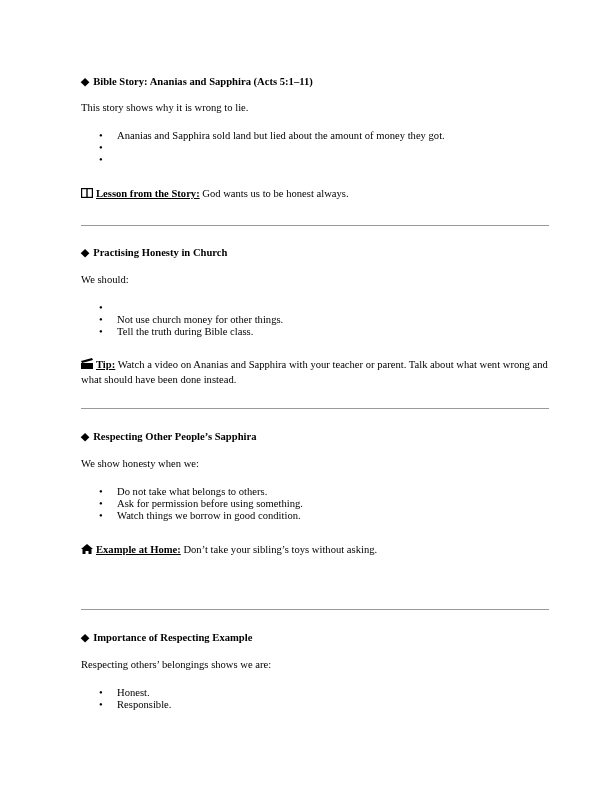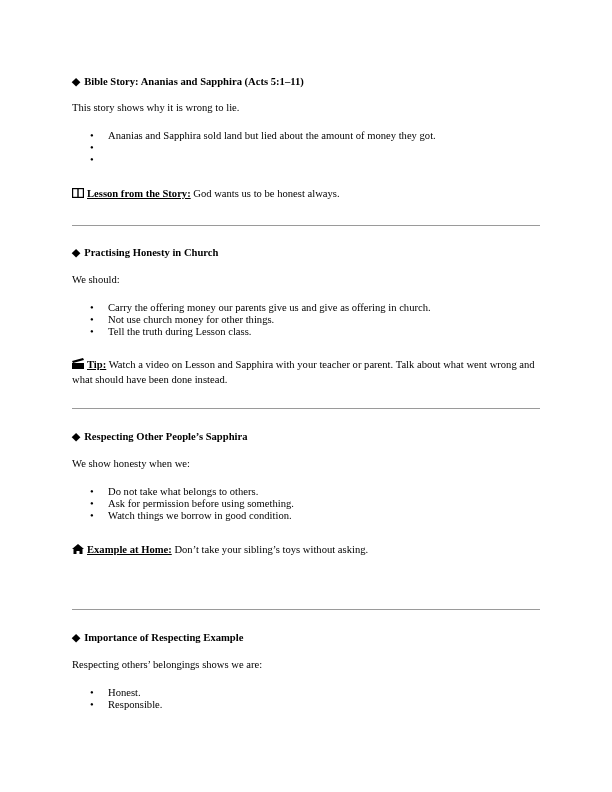--- a/index.html
+++ b/index.html
@@ -1,18 +1,18 @@
 <!DOCTYPE html>
 <html><head>
 <meta charset="utf-8">
 <style>
   html, body { margin:0; padding:0; background:#ffffff; }
   body { width:612px; height:792px; position:relative; overflow:hidden;
          font-family:"Liberation Serif", serif; color:#000; font-size:10.6px; }
-  .page { position:absolute; left:0; top:0; width:540px; height:792px; }
+  .page { position:absolute; left:9px; top:0; width:540px; height:792px; }
   .blk { position:absolute; left:72px; white-space:nowrap; }
   h2.heading { margin:0; font-size:10.6px; font-weight:bold; position:absolute; left:72px; white-space:nowrap; }
   .diamond { display:inline-block; margin-right:4px; }
   ul.bullets { position:absolute; left:72px; margin:0; padding:0; list-style:none; }
   ul.bullets li { position:relative; padding-left:36px; height:12px; line-height:12px; white-space:nowrap; }
   ul.bullets li .dot { position:absolute; left:18px; top:0; }
   hr.rule { position:absolute; left:72px; width:468px; margin:0; border:0; border-top:1px solid #9a9a9a; height:0; }
   .lbl { font-weight:bold;text-decoration:underline; }
   .icon { display:inline-block; vertical-align:-1px; margin-right:3px; }
   .para { position:absolute; left:72px; width:470px; line-height:14px; }
@@ -36,31 +36,31 @@
           <line x1="6" y1="0.5" x2="6" y2="9.5" stroke="#000" stroke-width="1.4"></line>
         </svg>
     </span><span class="lbl">Lesson from the Story:</span><span> God wants us to be honest always.</span>
   </div>
 
   <hr class="rule" style="top:225px">
 
   <h2 class="heading" style="top:246px"><span class="diamond">◆</span><span>Practising Honesty in Church</span></h2>
   <div class="blk" style="top:274px">We should:</div>
   <ul class="bullets" style="top:302px">
-    <li><span class="dot">•</span><span>Carry the offering money our parents give us and give as offering in church.</span></li>
+    <li><span class="dot">•</span></li>
     <li><span class="dot">•</span><span>Not use church money for other things.</span></li>
-    <li><span class="dot">•</span><span>Tell the truth during Lesson class.</span></li>
+    <li><span class="dot">•</span><span>Tell the truth during Bible class.</span></li>
   </ul>
   <div class="para" style="top:358px; white-space:normal;">
     <span class="icon">
       <svg width="12" height="11" viewBox="0 0 12 11">
           <polygon points="0,3 11,0 12,2 1,5" fill="#000"></polygon>
           <rect x="0" y="5" width="12" height="6" fill="#000"></rect>
         </svg>
-    </span><span class="lbl">Tip:</span><span> Watch a video on Lesson and Sapphira with your teacher or parent. Talk about what went wrong and what should have been done instead.</span>
+    </span><span class="lbl">Tip:</span><span> Watch a video on Ananias and Sapphira with your teacher or parent. Talk about what went wrong and what should have been done instead.</span>
   </div>
 
   <hr class="rule" style="top:408px">
 
   <h2 class="heading" style="top:430px"><span class="diamond">◆</span><span>Respecting Other People’s Sapphira</span></h2>
   <div class="blk" style="top:458px">We show honesty when we:</div>
   <ul class="bullets" style="top:486px">
     <li><span class="dot">•</span><span>Do not take what belongs to others.</span></li>
     <li><span class="dot">•</span><span>Ask for permission before using something.</span></li>
     <li><span class="dot">•</span><span>Watch things we borrow in good condition.</span></li>

